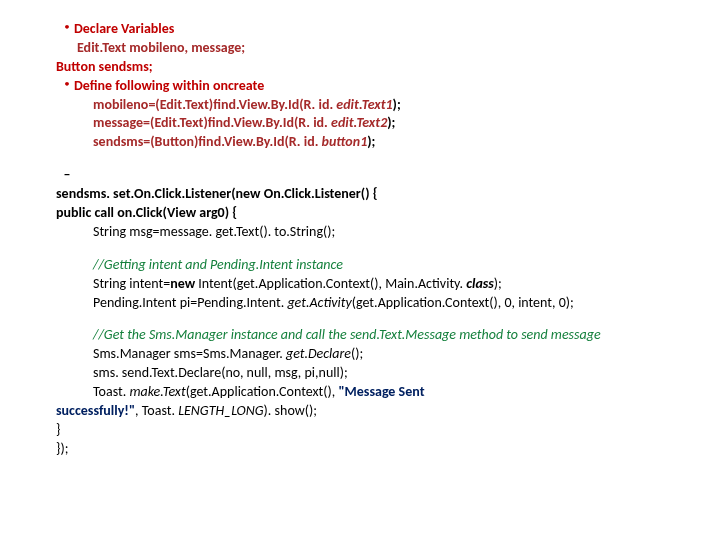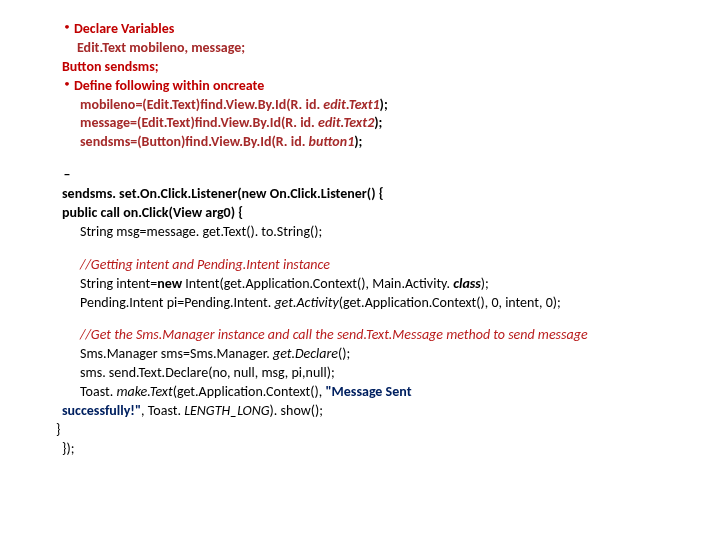--- a/index.html
+++ b/index.html
@@ -25,27 +25,27 @@
   }
   .dash-marker {
     width: 14px;
     text-align: center;
     flex-shrink: 0;
   }
   .red { color: #c00000; }
   .brown-red { color: #a52a2a; }
   .black { color: #000; }
   .darkblue { color: #002060; }
-  .green { color: #b91c1c; }
+  .green { color: #15803d; }
   .bold { font-weight: bold; }
   .italic { font-style: italic; }
   .indent0 { margin-left: 20px; }
-  .indent1 { margin-left: 40px; }
+  .indent1 { margin-left: 53px; }
   .indent2 { margin-left: 37px; }
-  .noindent { margin-left: 10px; padding-left: 12px; }
+  .noindent { margin-left: 4px; padding-left: 12px; }
   .line { white-space: nowrap; }
   .space-above { margin-top: 14px; }
 </style>
 </head>
 <body>
 
 <div class="slide">
 
   <div class="bullet-row indent0">
     <span class="bullet-marker red">•</span>

